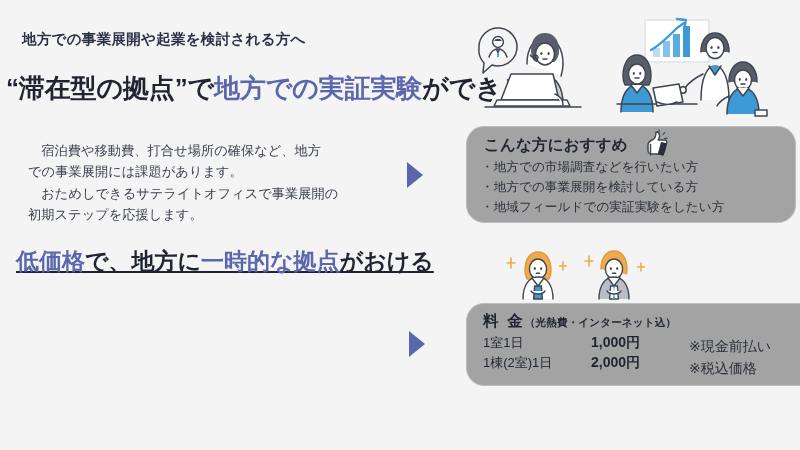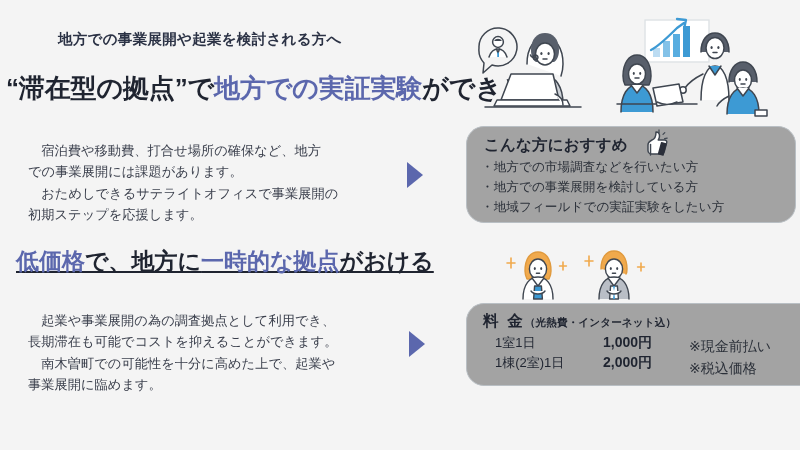--- a/index.html
+++ b/index.html
@@ -30,21 +30,20 @@
   }
   .eyebrow {
     position: absolute;
     left: 22px;
     top: 30px;
     font-size: 14.5px;
     font-weight: 700;
     letter-spacing: .02em;
     color: #2b3245;
     white-space: nowrap;
-    margin-left: 36px;
   }
   .headline-1 {
     position: absolute;
     left: 6px;
     top: 74px;
     font-size: 26px;
     font-weight: 700;
     letter-spacing: -.005em;
     white-space: nowrap;
     line-height: 1.1;
@@ -159,21 +158,21 @@
     font-weight: 700;
     letter-spacing: .14em;
   }
   .price-title .small {
     font-size: 10.6px;
     font-weight: 700;
     letter-spacing: .01em;
   }
   .price-table {
     position: absolute;
-    left: 28px;
+    left: 16px;
     top: 30px;
     font-size: 13px;
     color: #1f2430;
     border-collapse: collapse;
   }
   .price-table td {
     padding: 0 0 2px 0;
     white-space: nowrap;
     vertical-align: baseline;
   }
@@ -225,24 +224,20 @@
 
     <div class="para para-1">　宿泊費や移動費、打合せ場所の確保など、地方
 での事業展開には課題があります。
 　おためしできるサテライトオフィスで事業展開の
 初期ステップを応援します。</div>
 
     <div class="headline-2">
       <span class="accent">低価格</span><span>で、地方に</span><span class="accent">一時的な拠点</span><span>がおける</span>
     </div>
 
-    <div class="para para-2">　起業や事業展開の為の調査拠点として利用でき、
-長期滞在も可能でコストを抑えることができます。
-　南木曽町での可能性を十分に高めた上で、起業や
-事業展開に臨めます。</div>
 
     <div class="arrow arrow-1"></div>
     <div class="arrow arrow-2"></div>
   </div>
 
   <div class="right-col">
 
     <svg class="illo-top" viewBox="0 0 330 105">
       <g fill="none" stroke="#3f4650" stroke-width="1.5" stroke-linecap="round" stroke-linejoin="round">
 

